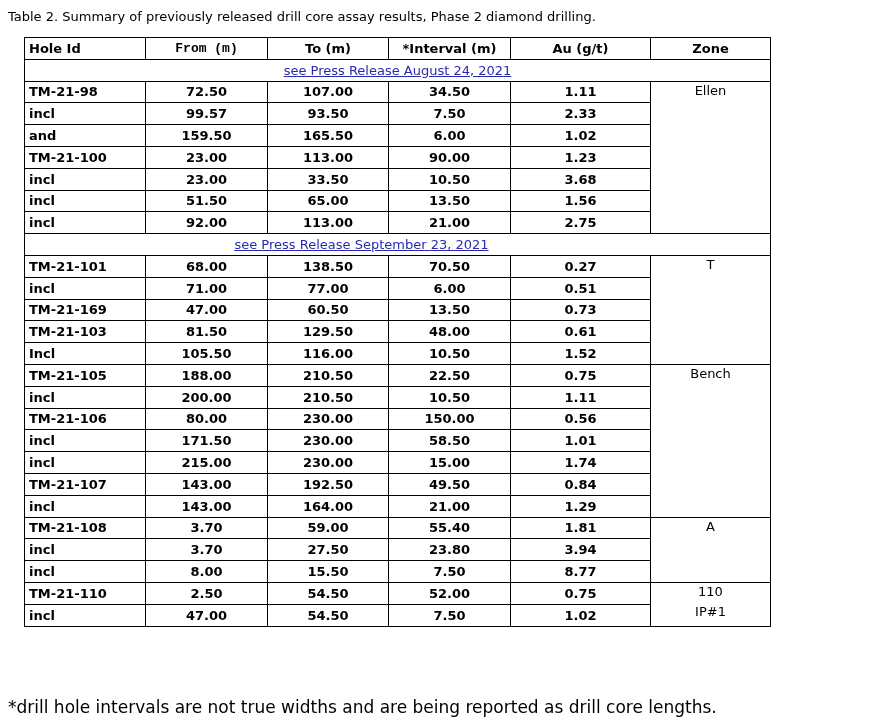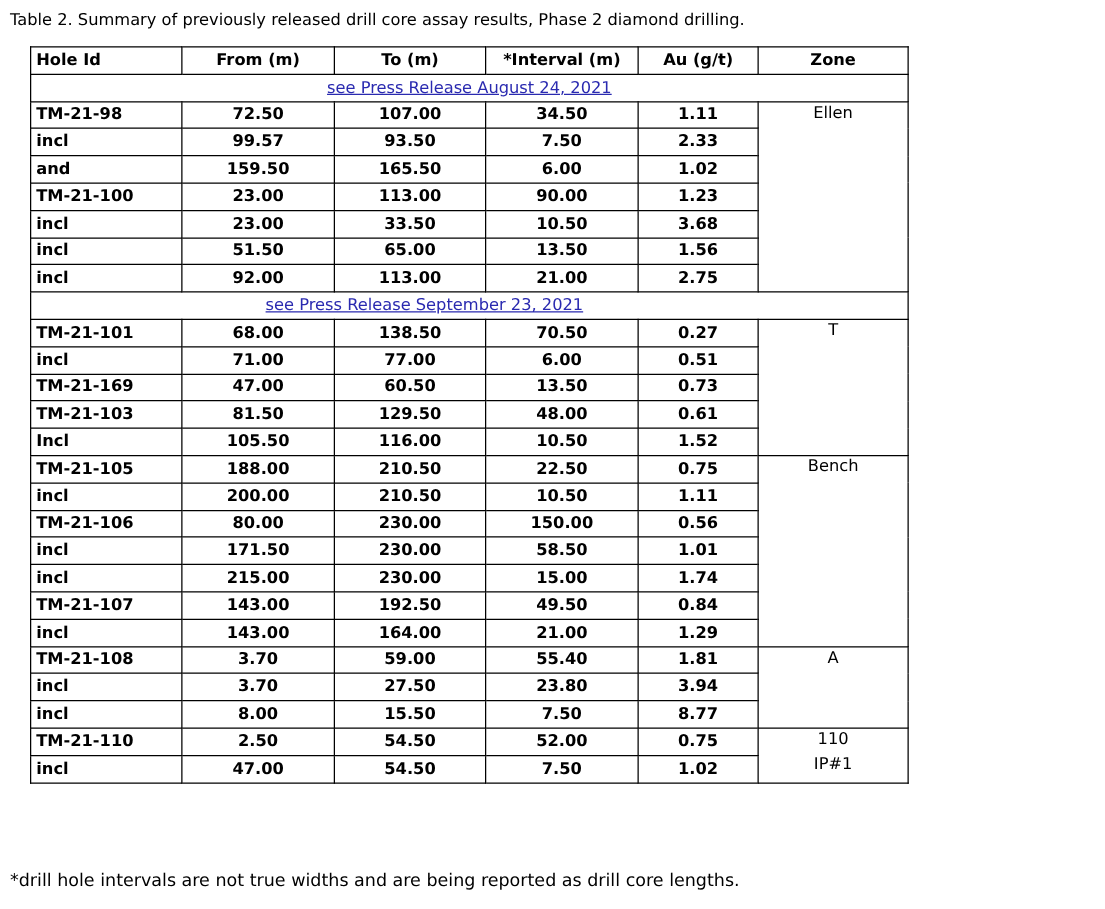--- a/index.html
+++ b/index.html
@@ -2,31 +2,31 @@
 <html><head>
 <meta charset="utf-8">
 <style>
   html, body { margin: 0; padding: 0; background: #ffffff; }
   body { width: 884px; height: 727px; position: relative; font-family: "DejaVu Sans", sans-serif; color: #000; }
   .title { position: absolute; left: 8px; top: 9px; font-size: 13px; font-weight: normal; white-space: nowrap; }
   table.assay { position: absolute; left: 24px; top: 37px; border-collapse: collapse; font-size: 13px; }
   table.assay td, table.assay th { border: 1px solid #000; height: 21.8px; padding: 0 4px; box-sizing: border-box; }
   table.assay th { font-weight: bold; text-align: center; }
   table.assay th.hole { text-align: left; }
-  .c0 { width: 121px; } .c1 { width: 122px; } .c2 { width: 121px; } .c3 { width: 122px; margin-left: 36px; } .c4 { width: 96px; } .c5 { width: 120px; }
+  .c0 { width: 121px; } .c1 { width: 122px; font-family: Liberation Mono, monospace; } .c2 { width: 121px; } .c3 { width: 122px; margin-left: 36px; } .c4 { width: 140px; } .c5 { width: 120px; }
   td.hole { font-weight: bold; text-align: left; }
   td.num { font-weight: bold; text-align: center; }
   td.zone { text-align: center; vertical-align: top; padding-top: 3px; font-weight: normal; }
   td.zone .z { display: block; line-height: 22px; }
   td.zone .z:first-child { line-height: 18px; }
   td.section { text-align: center; }
   td.section a { color: #1a0dab; color: #2a2ab0; text-decoration: underline; }
   td.section.s1 { }
   td.section.s2 { padding-right: 76px; }
-  .footnote { position: absolute; left: 8px; top: 697px; font-size: 14px; white-space: nowrap; }
+  .footnote { position: absolute; left: 8px; top: 697px; font-size: 17px; white-space: nowrap; }
 </style>
 </head>
 <body>
 
 <div class="title">Table 2. Summary of previously released drill core assay results, Phase 2 diamond drilling.</div>
 
 <table class="assay">
   <thead>
     <tr>
       <th class="hole c0">Hole Id</th>

